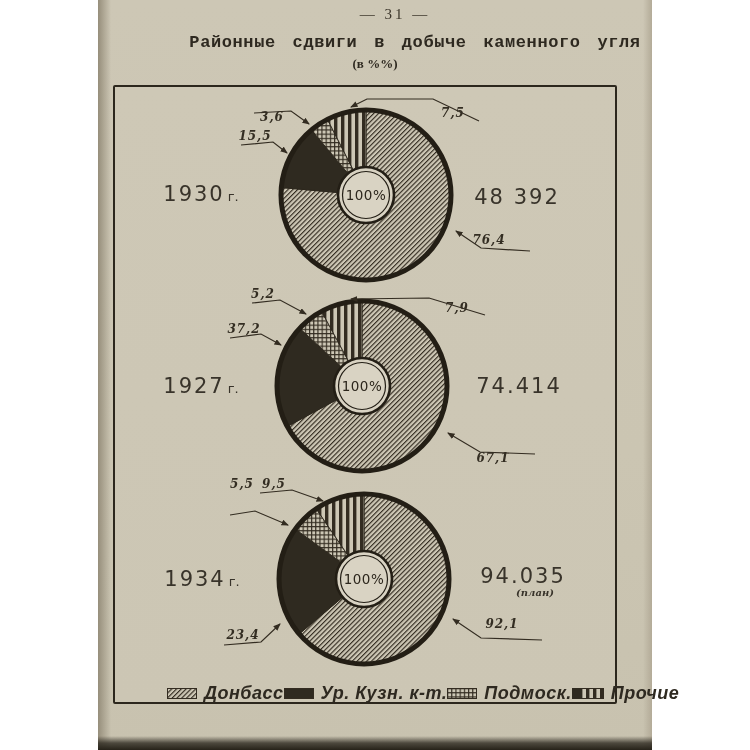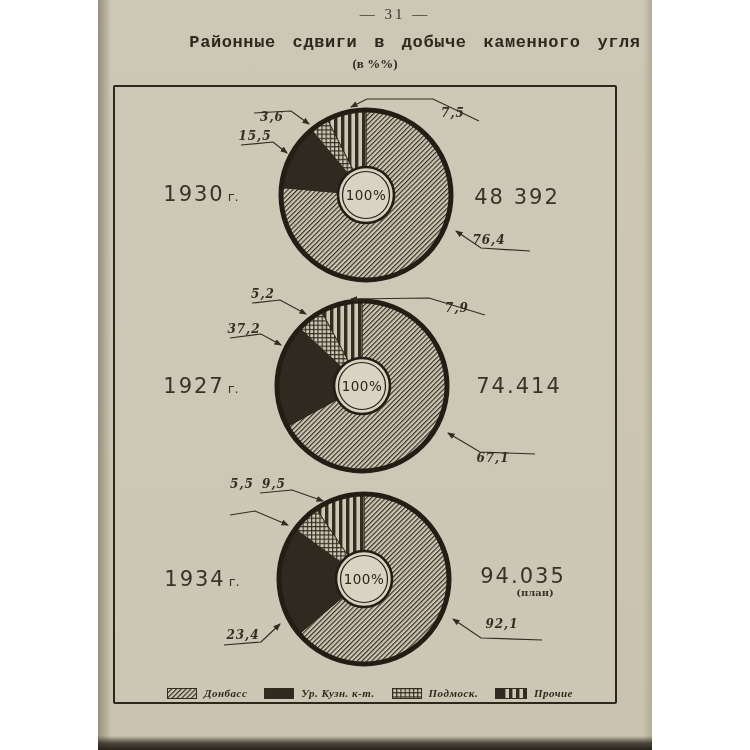--- a/index.html
+++ b/index.html
@@ -44,31 +44,31 @@
     font-family:"DejaVu Serif", serif; font-style:italic; font-weight:bold;
     font-size:12px; letter-spacing:1px; color:#332d22;
   }
   .year, .total {
     position:absolute; transform:translate(-50%,-50%); white-space:nowrap;
     font-size:21px; letter-spacing:2px; color:#38332a;
   }
   .year .suffix { font-size:13px; letter-spacing:0; margin-left:3px; }
   .note {
     position:absolute; transform:translate(-50%,-50%); white-space:nowrap;
-    font-family:"DejaVu Serif", serif; font-weight:bold;
+    font-family:"DejaVu Serif", serif; font-style:italic; font-weight:bold;
     font-size:10px; color:#38332a;
   }
   .legend {
     position:absolute; left:52px; top:597px; width:406px; height:18px;
     display:flex; align-items:center; justify-content:space-between;
   }
   .legend-item { display:flex; align-items:center; gap:7px; }
   .legend-label {
-    font-family:Liberation Serif, serif; font-style:italic; font-weight:bold;
-    font-size:11px; letter-spacing:.5px; color:#2e2920; white-space:nowrap;
+    font-family:Liberation Sans, sans-serif; font-style:italic; font-weight:bold;
+    font-size:18px; letter-spacing:.5px; color:#2e2920; white-space:nowrap;
   }
   .center-label {
     font-family:"DejaVu Sans", sans-serif; font-size:13.5px; fill:#2c261c; letter-spacing:.5px;
   }
   svg { display:block; }
 </style>
 </head>
 <body>
 
 <svg width="0" height="0" style="position:absolute" aria-hidden="true">

